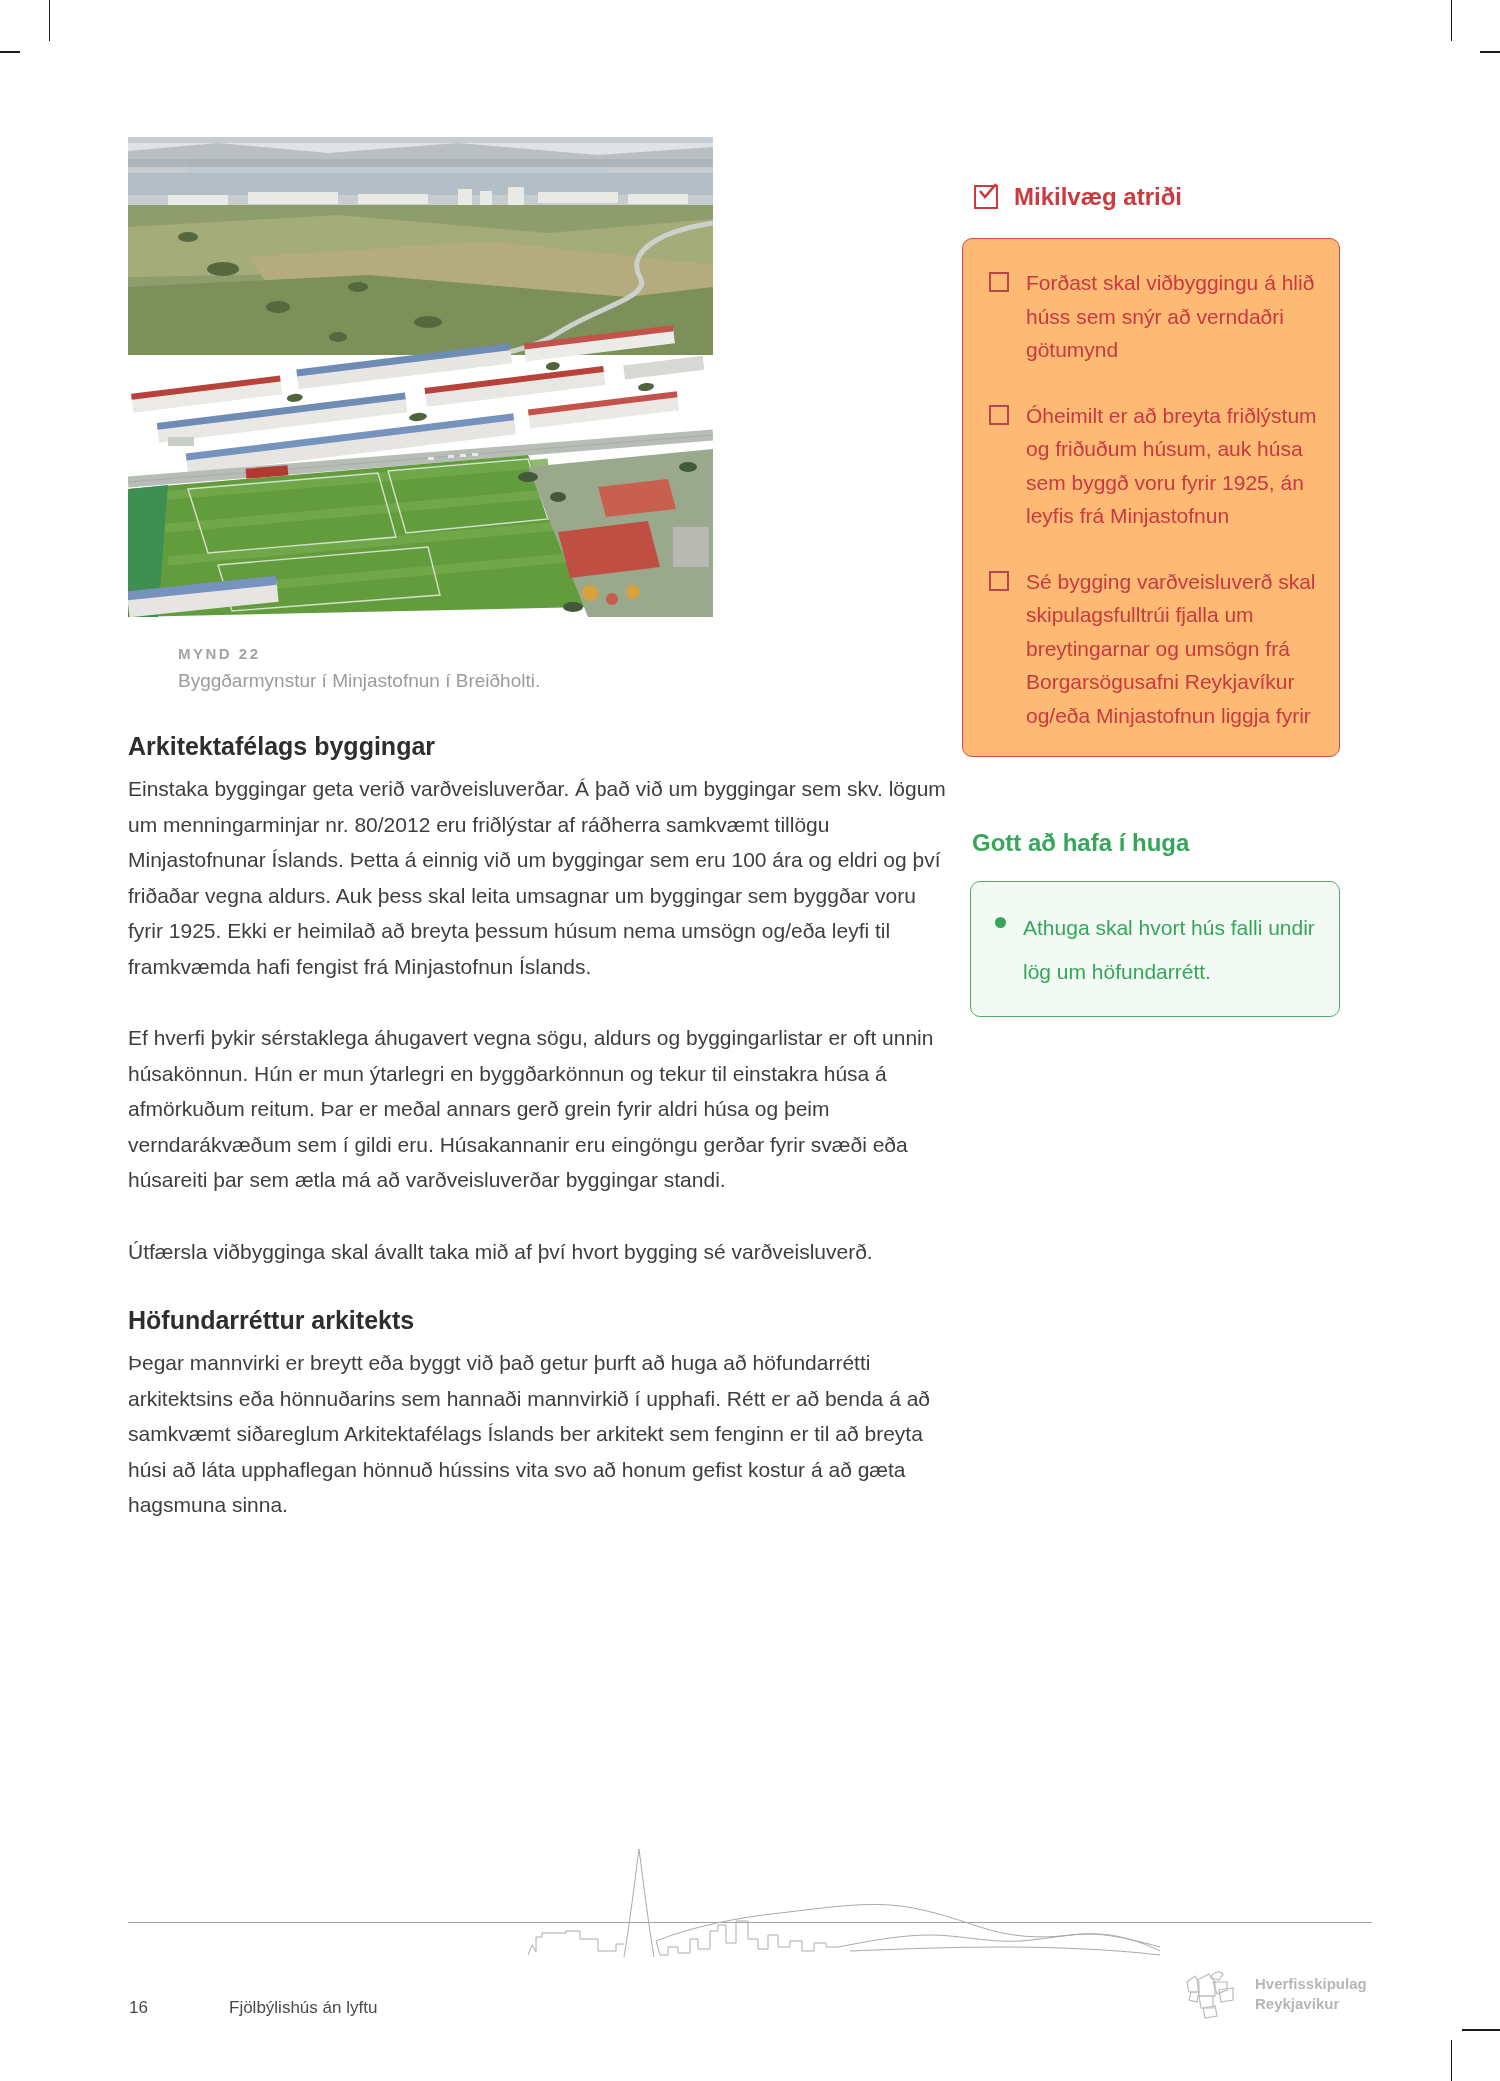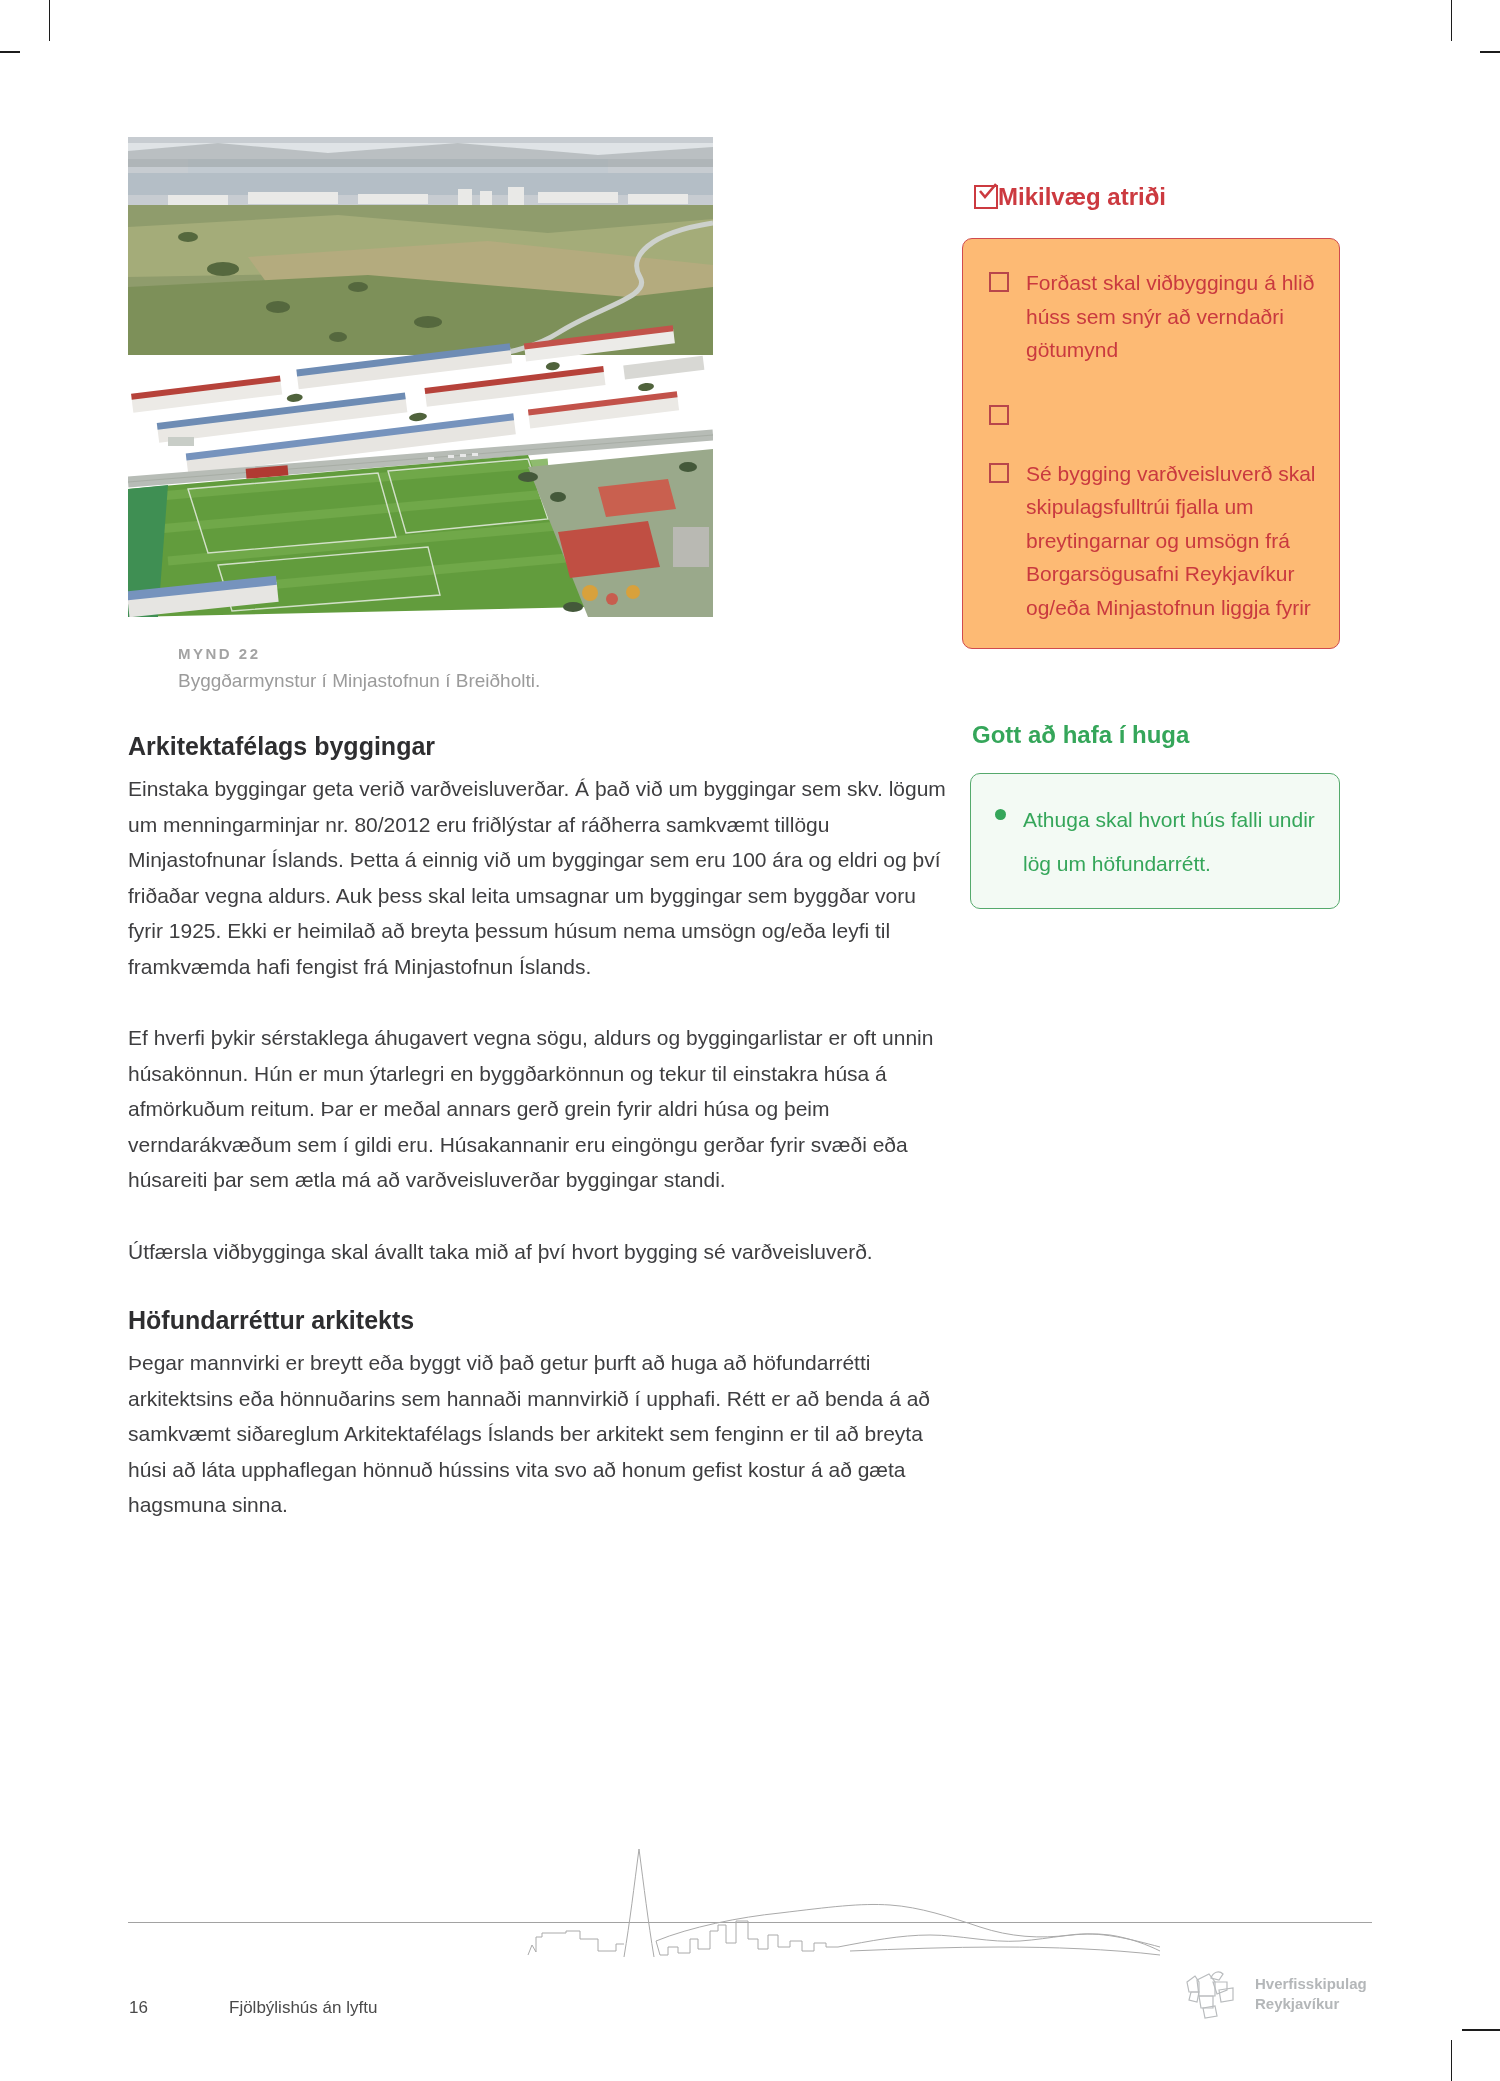--- a/index.html
+++ b/index.html
@@ -17,21 +17,21 @@
   .figure-caption{position:absolute;left:144px;top:645px;width:560px;margin-left:34px;}
   .figure-label{font-size:15px;font-weight:bold;letter-spacing:2.5px;color:#a3a3a3;}
   .figure-text{margin-top:8px;font-size:19px;color:#9b9b9b;}
   
   .main-col{position:absolute;left:128px;top:731px;width:824px;color:#3e3e40;}
   .main-col h2{margin:0 0 9px 0;font-size:25px;line-height:31px;font-weight:bold;color:#2e2e30;}
   .main-col p{margin:0 0 36px 0;font-size:21px;line-height:35.5px;}
   .section-2{margin-top:4px;}
   
   .sidebar{position:absolute;left:962px;top:183px;width:378px;}
-  .side-head{display:flex;align-items:center;gap:0;margin-left:12px;}
+  .side-head{display:flex;align-items:center;gap:16px;margin-left:12px;}
   .side-head .title-red{font-size:24px;font-weight:bold;color:#cc3a40;}
   .checkbox-checked{position:relative;width:20px;height:20px;border:2.5px solid #cc3a40;flex:0 0 auto;}
   .checkbox-checked svg{position:absolute;left:1px;top:-5px;}
   .red-box{
     margin-top:27px;border:1.5px solid #cf4b4f;border-radius:10px;
     background:#fdba74;padding:27px 22px 24px 26px;
   }
   .check-item{display:flex;gap:17px;margin-bottom:32px;}
   .check-item:last-child{margin-bottom:0;}
   .checkbox-empty{width:16px;height:16px;border:2.5px solid #b8464b;margin-top:6px;flex:0 0 auto;}
@@ -202,20 +202,21 @@
     <span class="title-red">Mikilvæg atriði</span>
   </div>
 
   <div class="red-box">
     <div class="check-item">
       <span class="checkbox-empty"></span>
       <span class="txt">Forðast skal viðbyggingu á hlið húss sem snýr að verndaðri götumynd</span>
     </div>
     <div class="check-item">
       <span class="checkbox-empty"></span>
+      <span class="txt">Óheimilt er að breyta friðlýstum og friðuðum húsum, auk húsa sem byggð voru fyrir 1925, án leyfis frá Minjastofnun</span>
     </div>
     <div class="check-item">
       <span class="checkbox-empty"></span>
       <span class="txt">Sé bygging varðveisluverð skal skipulagsfulltrúi fjalla um breytingarnar og umsögn frá Borgarsögusafni Reykjavíkur og/eða Minjastofnun liggja fyrir</span>
     </div>
   </div>
 
   <div class="good-section">
     <div class="title-green">Gott að hafa í huga</div>
     <div class="green-box">

